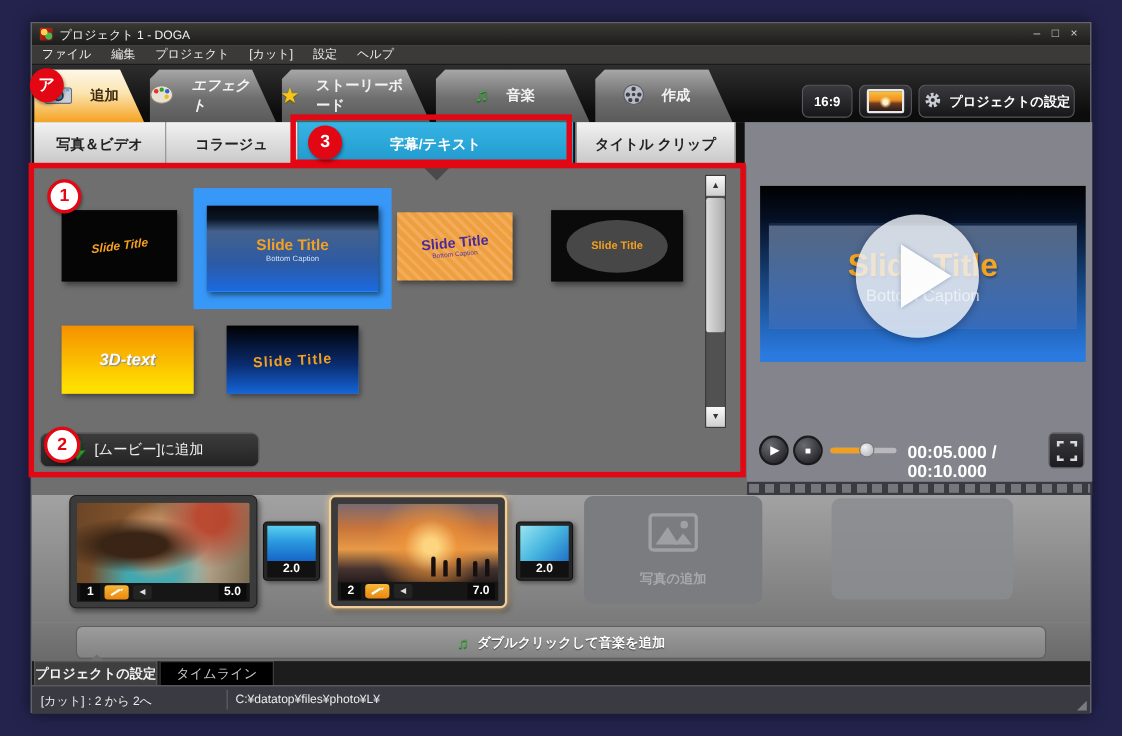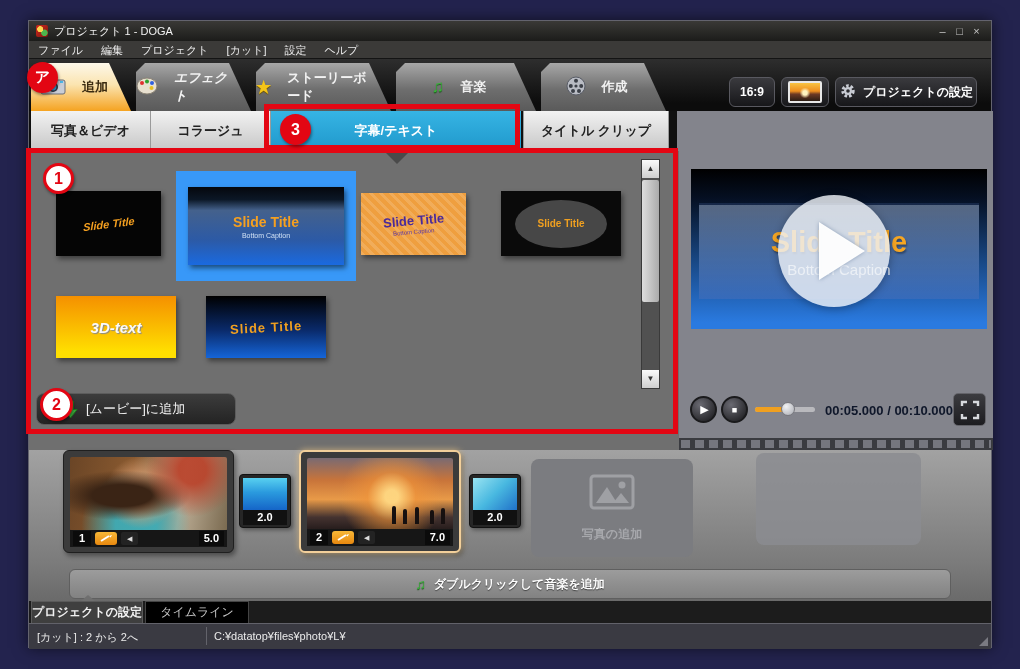--- a/index.html
+++ b/index.html
@@ -112,21 +112,21 @@
 
   .pc-btn { position:absolute; width:27px; height:27px; border-radius:50%;
             background:radial-gradient(circle at 35% 30%, #6a6a72, #2a2a2e 75%);
             border:2px solid #1a1a1c; color:#fff; display:flex; align-items:center; justify-content:center; }
   #btn-play { left:11px; top:245px; font-size:11px; padding-left:2px; }
   #btn-stop { left:42px; top:245px; font-size:9px; }
   #slider-track { position:absolute; left:76px; top:256px; width:60px; height:5px; background:#b9b9bd; border-radius:3px; }
   #slider-fill { position:absolute; left:0; top:0; width:30px; height:5px; background:#f0a020; border-radius:3px; }
   #slider-thumb { position:absolute; left:102px; top:251px; width:14px; height:14px; border-radius:50%;
                   background:radial-gradient(circle at 35% 30%, #f2f2f4, #b7b9bf 80%); border:1px solid #77777d; }
-  #time-display { position:absolute; left:146px; top:252px; width:128px; color:#0f172a; font-size:13px; font-weight:bold; }
+  #time-display { position:absolute; left:146px; top:252px; width:128px; color:#ffffff; font-size:16px; font-weight:bold; }
   #btn-fullscreen { position:absolute; left:274px; top:242px; width:33px; height:33px; border-radius:5px;
                     background:linear-gradient(180deg,#3c3c40,#1c1c20); border:1px solid #64646a;
                     display:flex; align-items:center; justify-content:center; }
 
   #sprockets { position:absolute; left:650px; top:287px; width:314px; height:12px; background:#3a3b40; }
   #sprockets .holes { position:absolute; left:2px; top:2px; right:2px; height:8px;
                       background:repeating-linear-gradient(90deg,#75767e 0 9px, transparent 9px 14px); }
 
   
   #storyboard { position:absolute; left:0; top:429px; width:100%; height:116px;
@@ -156,21 +156,21 @@
   .transition { position:absolute; top:24px; width:52px; height:54px; background:#262626; border:1px solid #111;
                 border-radius:4px; box-shadow:2px 2px 4px rgba(0,0,0,.4); }
   #trans1 { left:210px; }
   #trans2 { left:440px; }
   .trans-img { position:absolute; left:3px; right:3px; top:3px; height:32px; }
   #trans1 .trans-img { background:linear-gradient(180deg,#58d0f0 0%,#2a9ade 45%,#1565c8 100%); }
   #trans2 .trans-img { background:linear-gradient(135deg,#9ae4f2 0%,#48b8e0 50%,#2070c8 100%); }
   .trans-dur { position:absolute; left:3px; right:3px; bottom:2px; color:#fff; font-size:11px; font-weight:bold;
                text-align:center; background:#111; line-height:15px; }
 
-  #add-photo { position:absolute; left:502px; top:9px; width:162px; height:98px; background:#7b7c80;
+  #add-photo { position:absolute; left:502px; top:1px; width:162px; height:98px; background:#7b7c80;
                border-radius:8px; display:flex; flex-direction:column; align-items:center; justify-content:center; gap:16px; }
   #add-photo .lbl { color:#a7a8ac; font-size:12px; font-weight:bold; }
   #ghost-slot { position:absolute; left:727px; top:3px; width:165px; height:92px; background:#8b8c90;
                 border-radius:8px; opacity:.85; }
 
   
   #music-row { position:absolute; left:0; top:545px; width:100%; height:35px;
                background:linear-gradient(180deg,#7a7a7a,#6a6a6a); }
   #music-bar { position:absolute; left:40px; top:3px; width:882px; height:30px; border-radius:6px;
                background:linear-gradient(180deg,#9c9c9c,#828282); border:1px solid #5f5f5f;

